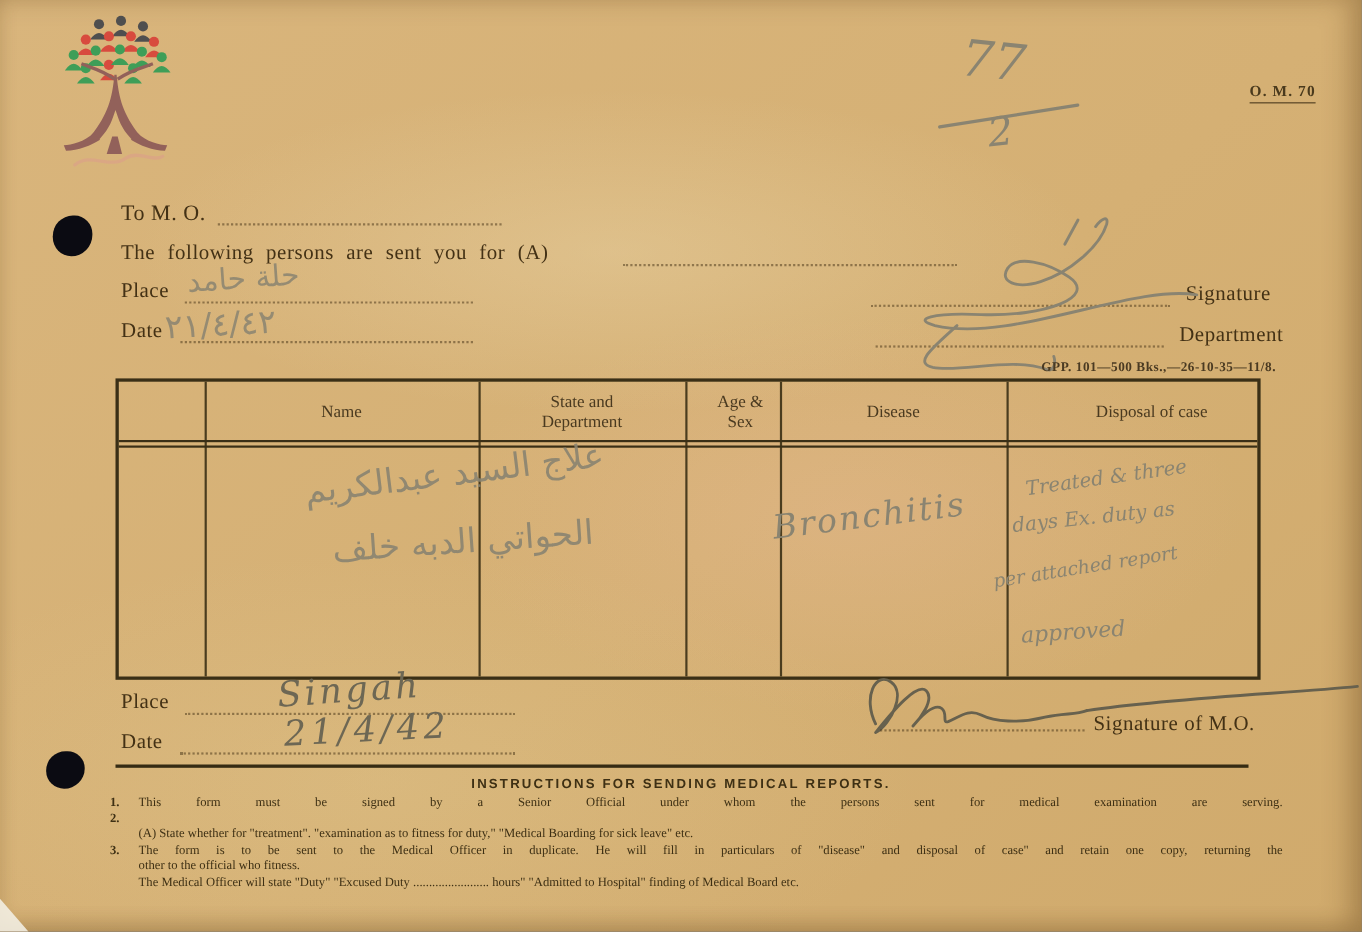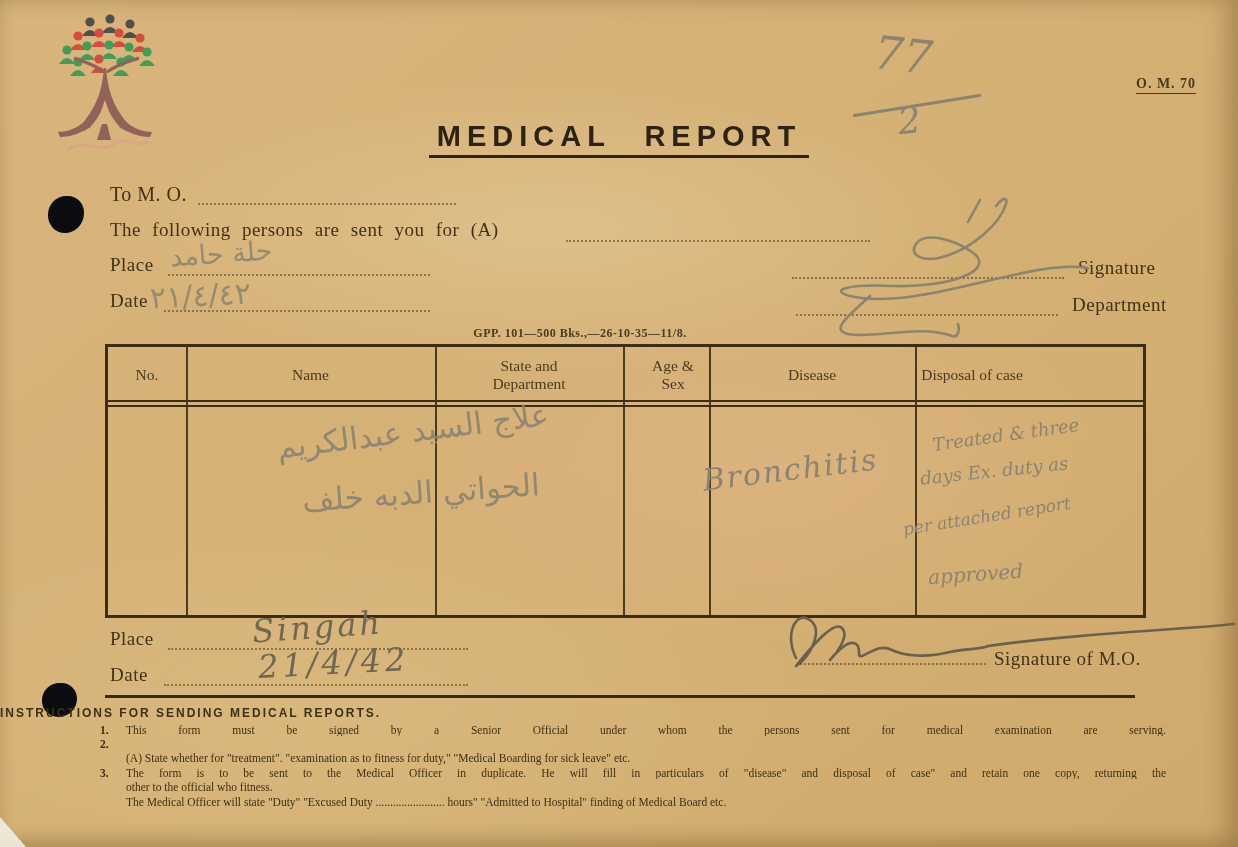--- a/index.html
+++ b/index.html
@@ -101,23 +101,20 @@
 
   <div class="abs punch" style="left:48px;top:196px;width:36px;height:37px"></div>
   <div class="abs punch" style="left:42px;top:683px;width:35px;height:34px"></div>
 
   <div class="abs pencil" style="left:874px;top:28px;font-family:'DejaVu Serif',serif;font-style:italic;font-size:46px;transform:rotate(6deg)">77</div>
   <div class="abs" style="left:852px;top:104px;width:130px;height:3px;background:#8a8471;transform:rotate(-9deg);border-radius:2px"></div>
   <div class="abs pencil" style="left:898px;top:100px;font-family:'DejaVu Serif',serif;font-style:italic;font-size:36px;transform:rotate(-6deg)">2</div>
 
   <div class="abs formcode" style="left:1136px;top:76px">O. M. 70</div>
 
-  <div class="abs" style="left:0;top:120px;width:1238px;text-align:center">
-    <span class="title">MEDICAL REPORT</span>
-  </div>
 
   <div class="abs lbl" style="left:110px;top:183px;font-size:20px">To M. O.</div>
   <div class="abs dots" style="left:198px;top:202px;width:258px"></div>
 
   <div class="abs lbl" style="left:110px;top:219px;word-spacing:6px">The following persons are sent you for  (A)</div>
   <div class="abs dots" style="left:566px;top:239px;width:304px"></div>
 
   <div class="abs lbl" style="left:110px;top:254px">Place</div>
   <div class="abs dots" style="left:168px;top:273px;width:262px"></div>
   <div class="abs lbl" style="left:110px;top:290px">Date</div>
@@ -130,49 +127,46 @@
   <div class="abs lbl" style="left:1078px;top:257px">Signature</div>
   <div class="abs dots" style="left:796px;top:313px;width:262px"></div>
   <div class="abs lbl" style="left:1072px;top:294px">Department</div>
 
   <svg class="scribble abs" style="left:800px;top:196px" width="300" height="150" viewBox="0 0 300 150">
     <path d="M196 10 C202 2 208 0 206 8 C200 28 172 52 146 60 C124 67 108 60 116 48 C124 36 152 42 172 56 C198 74 150 92 92 90 C48 88 28 94 50 100 C120 116 230 62 288 72"></path>
     <path d="M180 4 L168 26"></path>
     <path d="M70 100 C48 120 30 134 48 138 C74 143 120 128 152 140 C158 142 160 134 158 128"></path>
   </svg>
 
-  <div class="abs" style="left:0;top:326px;width:1160px;text-align:center;font-size:12px;font-weight:bold;letter-spacing:.5px;color:#4a3a22">GPP. 101—500 Bks.,—26-10-35—11/8.</div>
+  <div class="abs" style="left:0;top:326px;width:1160px;text-align:right;font-size:12px;font-weight:bold;letter-spacing:.5px;color:#4a3a22">GPP. 101—500 Bks.,—26-10-35—11/8.</div>
 
   <div class="abs tbl" style="left:105px;top:344px;width:1035px;height:268px">
     <div class="vline" style="left:78px"></div>
     <div class="vline" style="left:327px"></div>
     <div class="vline" style="left:515px"></div>
     <div class="vline" style="left:601px"></div>
     <div class="vline" style="left:807px"></div>
     <div class="hdr-rule" style="top:53px"></div>
     <div class="hdr-rule" style="top:58px;height:1.5px"></div>
 
-    <div class="hcell" style="left:0;width:78px">
-        <span>No.</span>
-      </div>
     <div class="hcell" style="left:78px;width:249px">
         <span>Name</span>
       </div>
     <div class="hcell" style="left:327px;width:188px">
       <span>State and</span>
         <span>Department</span>
     </div>
     <div class="hcell" style="left:515px;width:100px">
       <span>Age &amp;</span>
         <span>Sex</span>
     </div>
     <div class="hcell" style="left:601px;width:206px">
         <span>Disease</span>
       </div>
-    <div class="hcell" style="left:764px;width:200px">
+    <div class="hcell" style="left:839px;width:200px">
         <span>Disposal of case</span>
       </div>
   </div>
 
   <div class="abs pencil hand-ar" style="left:190px;top:418px;width:360px;font-size:31px;transform:rotate(-7deg);opacity:.9">علاج السيد عبدالكريم</div>
   <div class="abs pencil hand-ar" style="left:200px;top:478px;width:340px;font-size:31px;transform:rotate(-4deg);opacity:.9">الحواتي الدبه خلف</div>
 
   <div class="abs pencil hand-en" style="left:702px;top:452px;font-size:30px;transform:rotate(-7deg);letter-spacing:2px">Bronchitis</div>
 
   <div class="abs pencil hand-en" style="left:932px;top:424px;font-size:18px;transform:rotate(-8deg)">Treated &amp; three</div>
@@ -190,21 +184,21 @@
 
   <svg class="scribble dark abs" style="left:778px;top:606px" width="460" height="72" viewBox="0 0 460 72">
     <path d="M18 52 C6 28 18 4 32 14 C46 24 32 52 18 60 C34 40 56 14 64 22 C72 30 58 48 52 54 C62 42 72 34 78 38 C84 42 78 52 84 50 C94 46 102 38 114 44 C126 50 148 52 172 46 C190 42 200 44 210 40"></path>
     <path d="M210 40 C290 28 400 24 456 18"></path>
   </svg>
   <div class="abs dots" style="left:800px;top:662px;width:186px"></div>
   <div class="abs lbl" style="left:994px;top:648px">Signature of M.O.</div>
 
   <div class="abs rule" style="left:105px;top:695px;width:1030px;height:3px"></div>
 
-  <div class="abs" style="left:0;top:703px;width:1238px;">
+  <div class="abs" style="left:0;top:703px;width:1238px;text-align:center">
     <span class="instr-head">INSTRUCTIONS FOR SENDING MEDICAL REPORTS.</span>
   </div>
 
   <div class="abs instr-num" style="left:100px;top:724px">1.</div>
   <div class="abs instr-line just" style="left:126px;top:724px">This form must be signed by a Senior Official under whom the persons sent for medical examination are serving.</div>
 
   <div class="abs instr-num" style="left:100px;top:738px">2.</div>
   <div class="abs instr-line" style="left:126px;top:752px">(A) State whether for "treatment". "examination as to fitness for duty," "Medical Boarding for sick leave" etc.</div>
 
   <div class="abs instr-num" style="left:100px;top:767px">3.</div>

